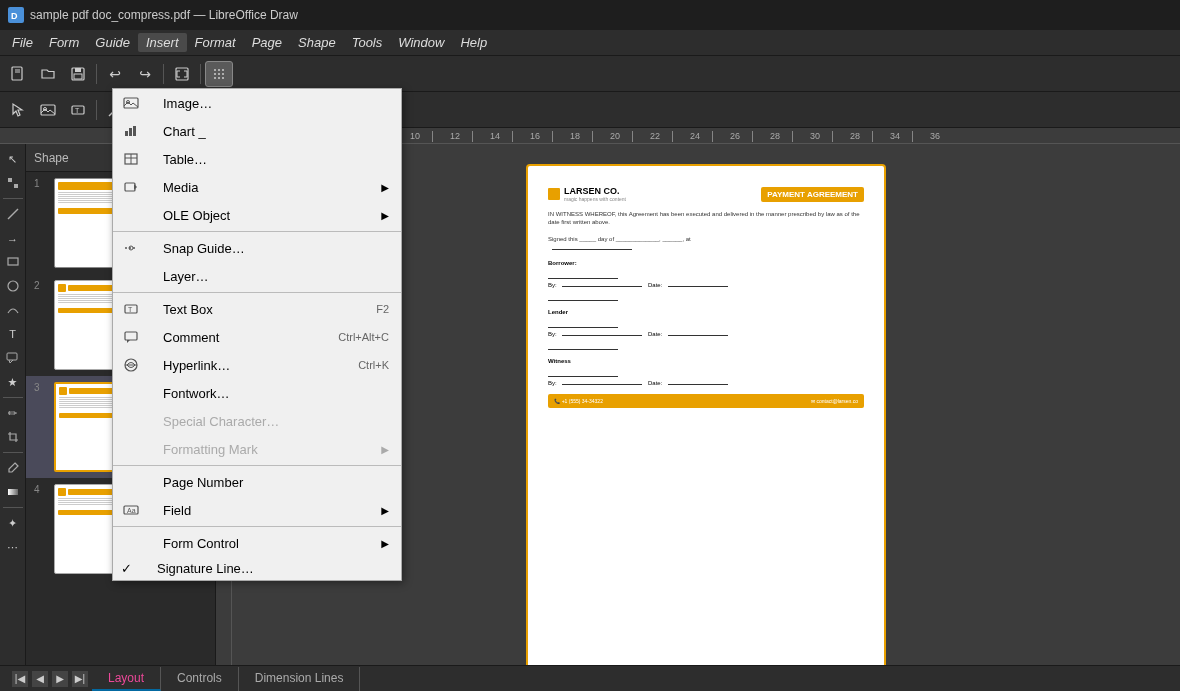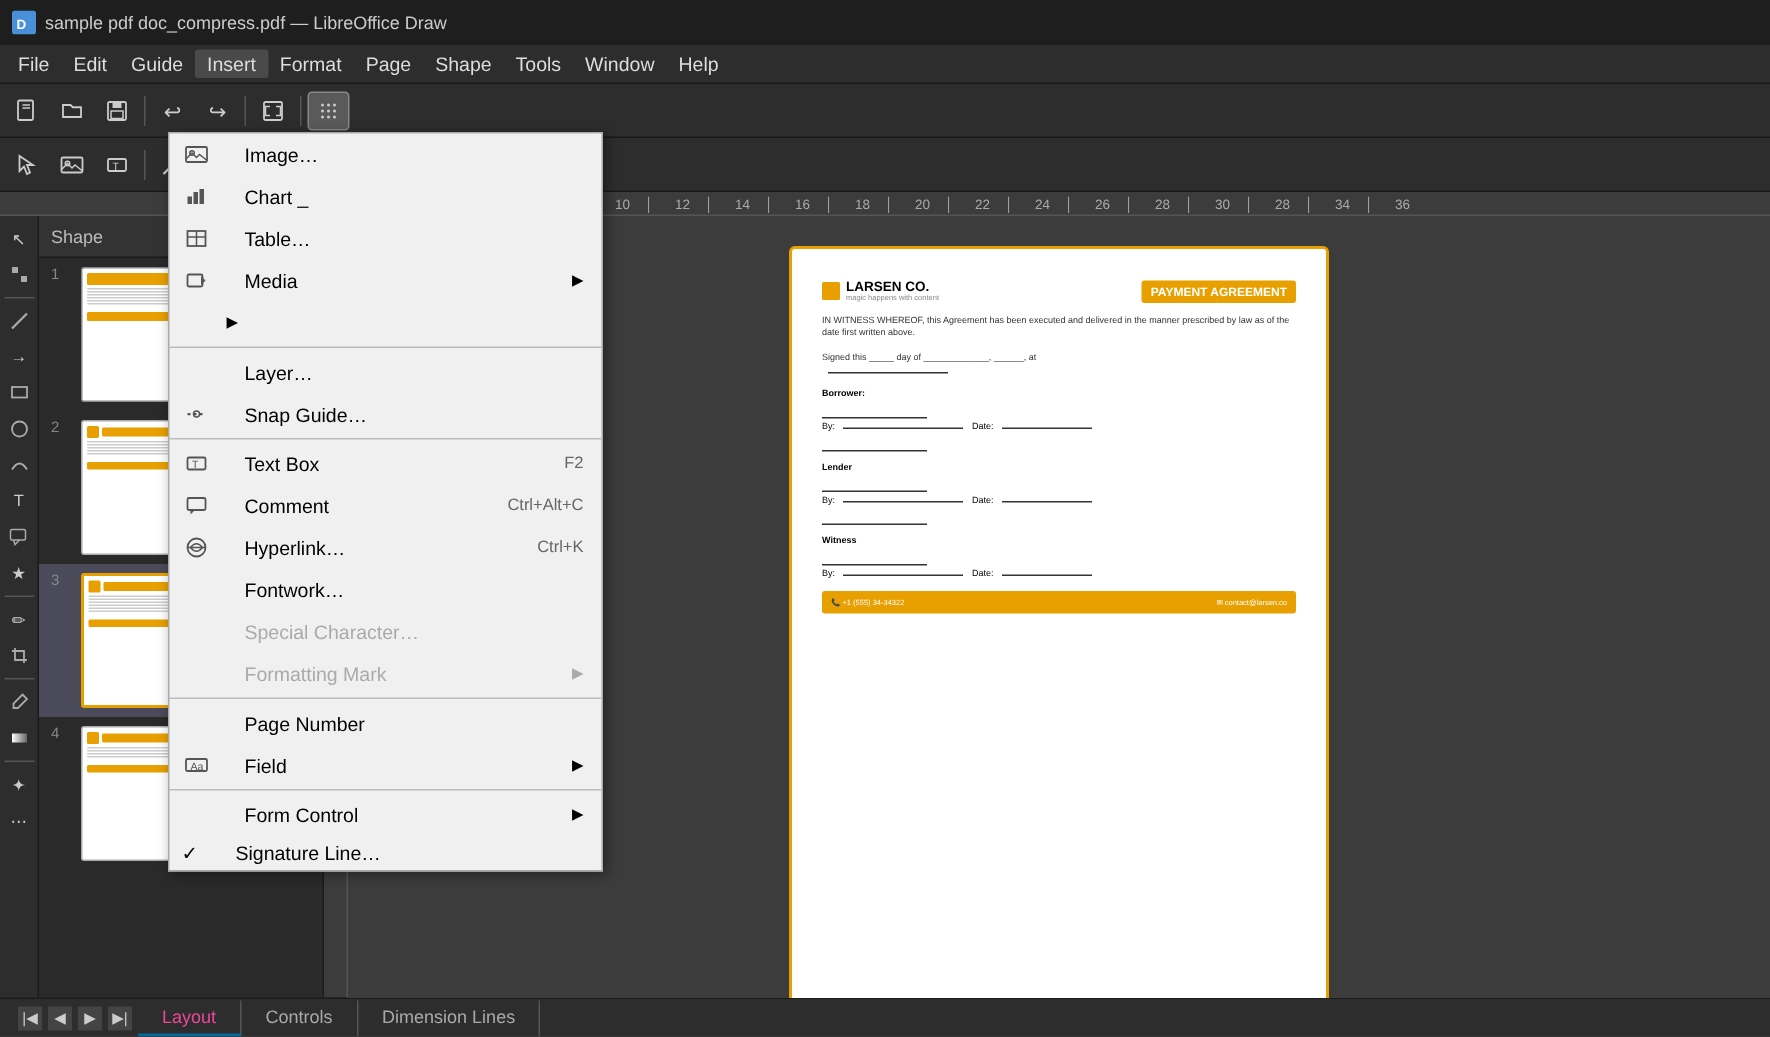--- a/index.html
+++ b/index.html
@@ -7,21 +7,21 @@
 
     
     #titlebar {
       height: 30px; background: #1e1e1e; display: flex; align-items: center; padding: 0 8px; font-size: 12px; color: #ccc;
     }
 
     
     #menubar {
       height: 26px; background: #2d2d2d; display: flex; align-items: center; padding: 0 4px; font-size: 13px; color: #ddd; border-bottom: 1px solid #1a1a1a;
     }
-    .menu-item { padding: 2px 8px; cursor: pointer; border-radius: 2px; }
+    .menu-item { padding: 2px 8px; cursor: pointer; border-radius: 2px; font-style: italic; }
     .menu-item.active { background: #4a4a4a; }
 
     
     #toolbar {
       height: 36px; background: #2d2d2d; display: flex; align-items: center; padding: 0 4px; gap: 2px; border-bottom: 1px solid #1a1a1a;
     }
     .tb-btn { width: 28px; height: 26px; background: transparent; border: 1px solid transparent; border-radius: 3px; cursor: pointer; display: flex; align-items: center; justify-content: center; color: #ccc; font-size: 14px; }
     .tb-sep { width: 1px; height: 20px; background: #555; margin: 0 2px; }
     .tb-btn-active { background: #5a5a5a; border-color: #888; }
 
@@ -123,21 +123,21 @@
     <svg width="16" height="16" viewBox="0 0 16 16">
         <rect width="16" height="16" rx="2" fill="#4a90d9"></rect>
         <text x="3" y="12" font-size="9" fill="white" font-weight="bold">D</text>
       </svg>
   </div>
   <span>sample pdf doc_compress.pdf — LibreOffice Draw</span>
 </div>
 
 <div id="menubar">
   <div class="menu-item">File</div>
-  <div class="menu-item">Edit</div>
+  <div class="menu-item">Form</div>
   <div class="menu-item">Guide</div>
   <div class="menu-item active">Insert</div>
   <div class="menu-item">Format</div>
   <div class="menu-item">Page</div>
   <div class="menu-item">Shape</div>
   <div class="menu-item">Tools</div>
   <div class="menu-item">Window</div>
   <div class="menu-item">Help</div>
 </div>
 
@@ -572,37 +572,38 @@
           <rect x="2" y="4" width="10" height="8" rx="1" fill="none" stroke="#555" stroke-width="1.2"></rect>
           <polygon points="14,8 11,5 11,11" fill="#555"></polygon>
         </svg>
     </span>
     <span class="dm-label">Media</span>
     <span class="dm-arrow">▶</span>
   </div>
 
   <div class="dm-item">
     <span class="dm-icon"></span>
+    <span class="dm-label">OLE Object</span>
     <span class="dm-arrow">▶</span>
   </div>
   <div class="dm-sep"></div>
+
+  <div class="dm-item">
+    <span class="dm-icon">
+      <svg width="16" height="16" viewBox="0 0 16 16">
+          <line x1="2" y1="8" x2="14" y2="8" stroke="#555" stroke-width="1.5" stroke-dasharray="2,2"></line>
+          <circle cx="8" cy="8" r="2" fill="none" stroke="#555" stroke-width="1"></circle>
+        </svg>
+    </span>
+    <span class="dm-label">Snap Guide…</span>
+  </div>
 
   <div class="dm-item">
     <span class="dm-icon"></span>
     <span class="dm-label">Layer…</span>
-  </div>
-
-  <div class="dm-item">
-    <span class="dm-icon">
-      <svg width="16" height="16" viewBox="0 0 16 16">
-          <line x1="2" y1="8" x2="14" y2="8" stroke="#555" stroke-width="1.5" stroke-dasharray="2,2"></line>
-          <circle cx="8" cy="8" r="2" fill="none" stroke="#555" stroke-width="1"></circle>
-        </svg>
-    </span>
-    <span class="dm-label">Snap Guide…</span>
   </div>
   <div class="dm-sep"></div>
 
   <div class="dm-item">
     <span class="dm-icon">
       <svg width="16" height="16" viewBox="0 0 16 16">
           <rect x="2" y="4" width="12" height="8" rx="1" fill="none" stroke="#555" stroke-width="1.2"></rect>
           <text x="5" y="11" font-size="7" fill="#555">T</text>
         </svg>
     </span>

